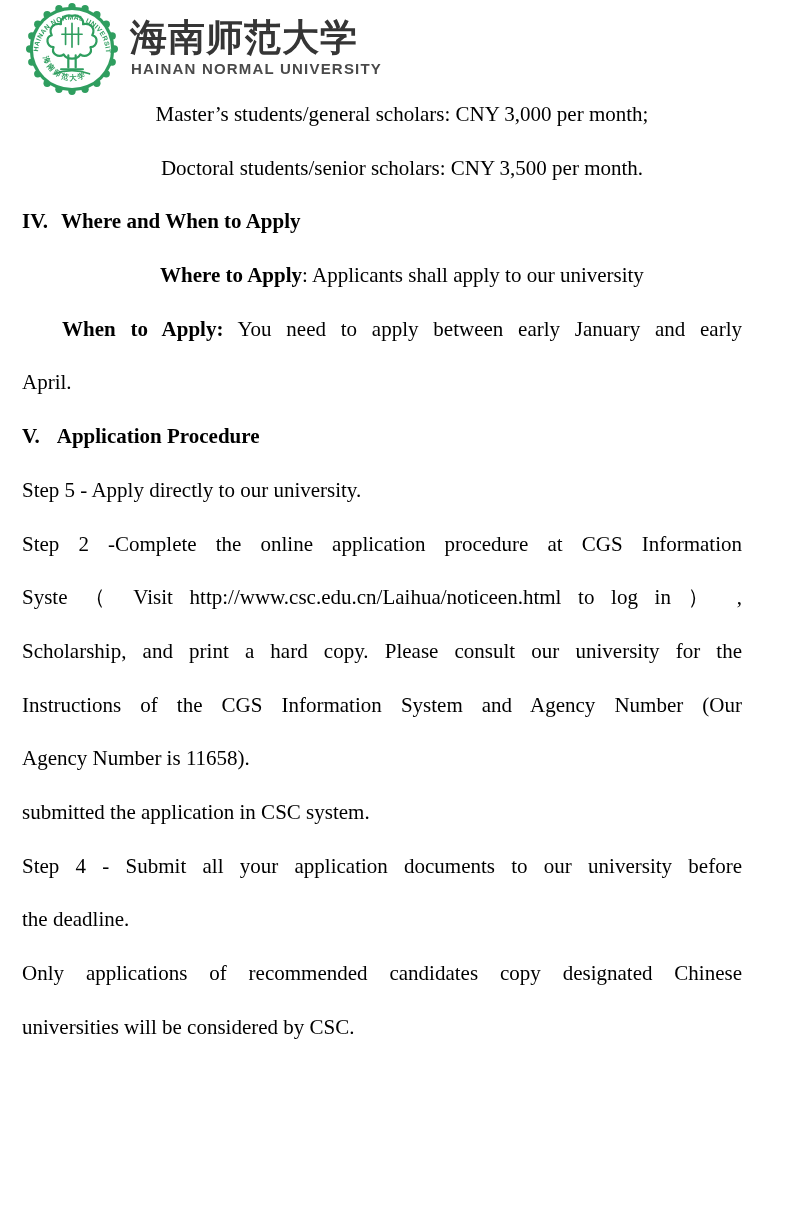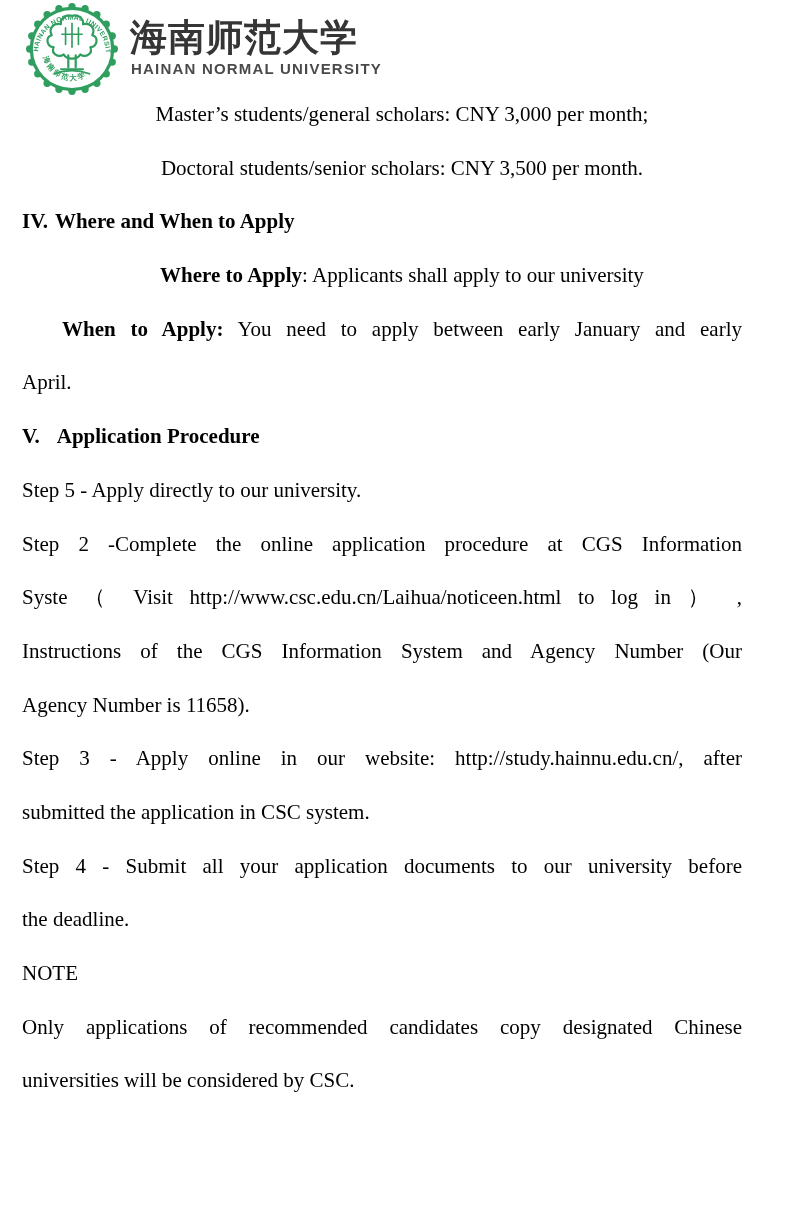--- a/index.html
+++ b/index.html
@@ -41,21 +41,21 @@
   }
   .line { height: 53.7px; white-space: nowrap; }
   .line.indent { padding-left: 40px; text-align: center; }
   .line.j {
     white-space: normal;
     text-align: justify;
     text-align-last: justify;
     -moz-text-align-last: justify;
   }
   .line.heading { font-weight: bold; }
-  .heading .num { margin-right: 7px; }
+  .heading .num { margin-right: 13px; }
   .heading.biggap .num { margin-right: 17px; }
   b { font-weight: bold; }
 </style>
 </head>
 <body>
 
 <div class="page">
 
   <div class="header">
 
@@ -125,33 +125,32 @@
 
     <div class="line heading biggap"><span class="num">V.</span><span>Application Procedure</span></div>
 
     <div class="line">Step 5 - Apply directly to our university.</div>
 
     <div class="line j">Step 2 -Complete the online application procedure at CGS Information</div>
 
     <div class="line j">Syste （ Visit http://www.csc.edu.cn/Laihua/noticeen.html to log in ） ,</div>
 
 
+    <div class="line j">Scholarship, and print a hard copy. Please consult our university for the</div>
 
     <div class="line j">Instructions of the CGS Information System and Agency Number (Our</div>
 
     <div class="line">Agency Number is 11658).</div>
 
-    <div class="line j">Step 3 - Apply online in our website: http://study.hainnu.edu.cn/, after</div>
 
     <div class="line">submitted the application in CSC system.</div>
 
     <div class="line j">Step 4 - Submit all your application documents to our university before</div>
 
     <div class="line">the deadline.</div>
 
-    <div class="line">NOTE</div>
 
     <div class="line j">Only applications of recommended candidates copy designated Chinese</div>
 
     <div class="line">universities will be considered by CSC.</div>
 
   </div>
 </div>
 
 </body></html>

